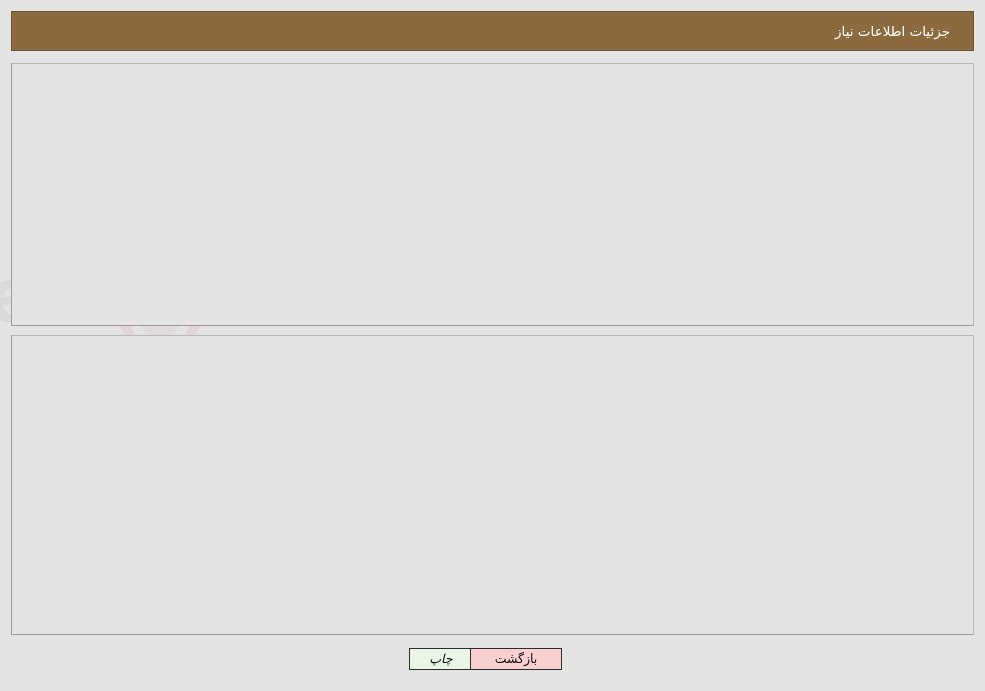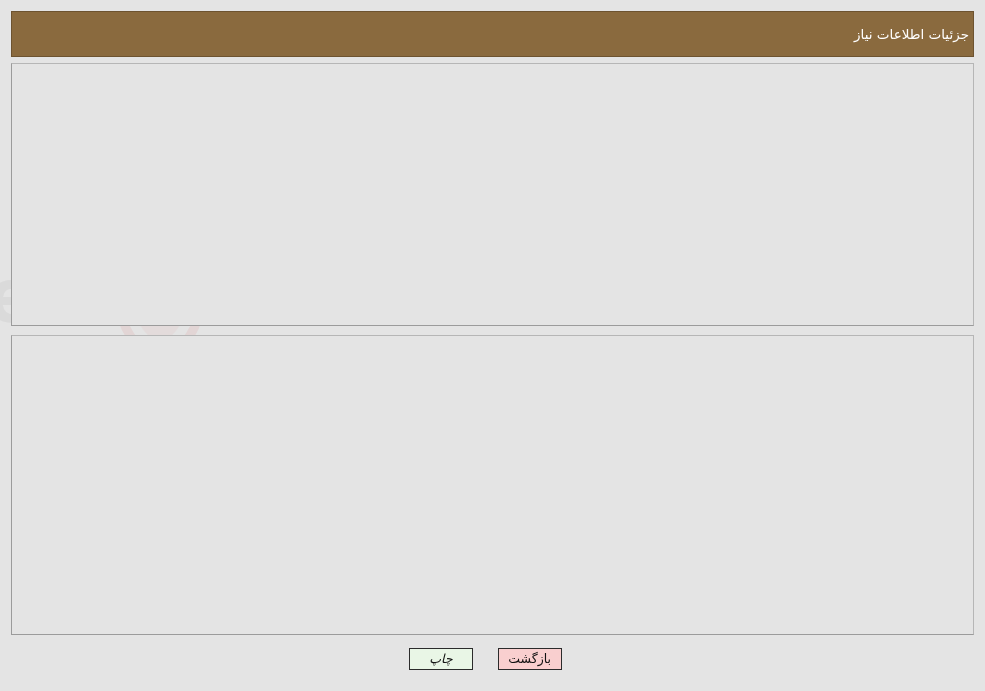--- a/index.html
+++ b/index.html
@@ -25,27 +25,27 @@
     width: 985px; height: 160px;
     pointer-events: none;
     opacity: .16;
     z-index: 0;
   }
 
   
   .header-bar {
     position: absolute;
     right: 11px; top: 11px;
-    width: 963px; height: 46px;
+    width: 963px; height: 40px;
     background: #8a6a3e;
     border: 1px solid #6d5330;
     display: flex;
     align-items: center;
     justify-content: flex-start;
-    padding: 0 4px;
+    padding: 0 23px;
     z-index: 2;
   }
   .header-title {
     color: #ffffff;
     font-size: 13.5px;
     letter-spacing: .2px;
   }
 
   
   .panel {
@@ -344,15 +344,15 @@
 
   <div class="row" style="right:25px; top:541px; align-items:flex-start;">
     <span class="lbl lbl-bold" style="width:95px; padding-top:26px;">توضیحات خریدار:</span>
     <div class="ta" style="width:800px; height:80px; margin-right:6px;">
       <span>خرید لوله بتنی مسلح پیش ساخته اداره راهداری وحمل ونقل جاده ای  شهرستان زرین دشت  به علت قیمتهای بالای پیشنهاد دهندگان برای مرتبه سوم در سامانه ستاد بارگذاری می شود</span>
       <span class="grip">◤</span>
     </div>
   </div>
 
   <button class="btn btn-print" style="right:512px; top:648px; width:64px;">چاپ</button>
-  <button class="btn btn-back" style="right:423px; top:648px; width:64px;">بازگشت</button>
+  <button class="btn btn-back" style="right:423px; top:648px; width:92px;">بازگشت</button>
 
 </div>
 
 </body></html>

